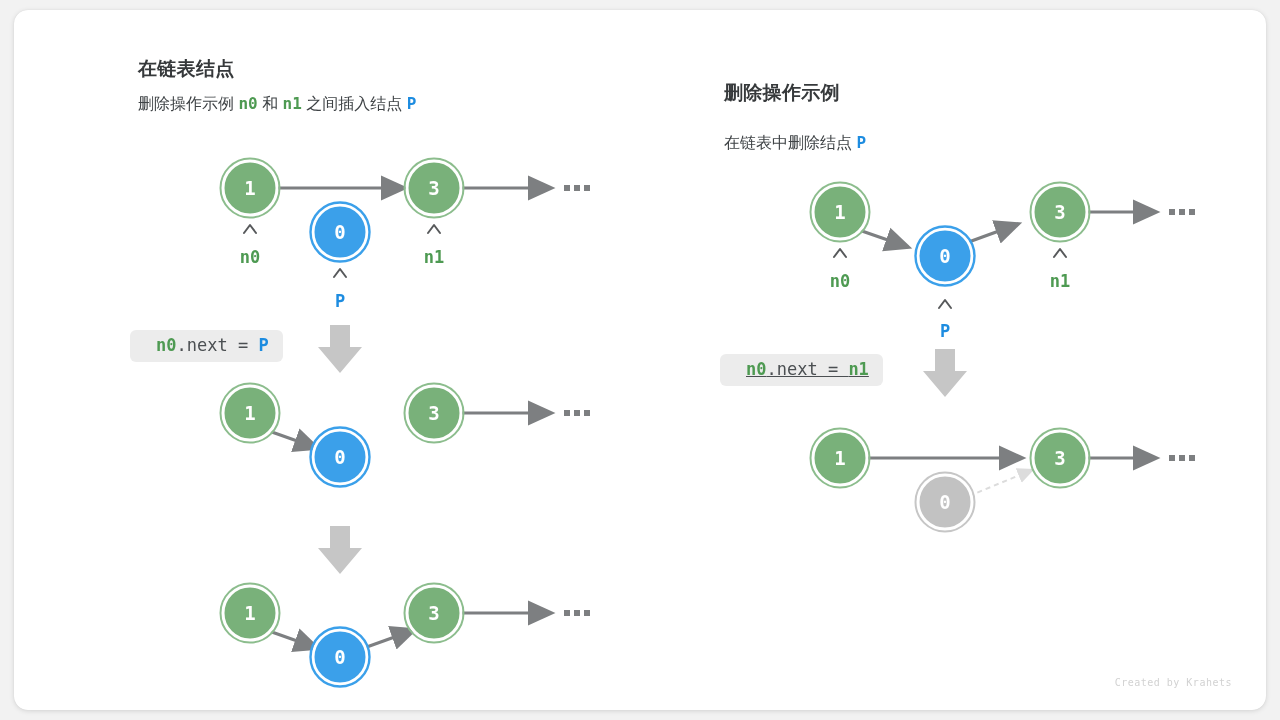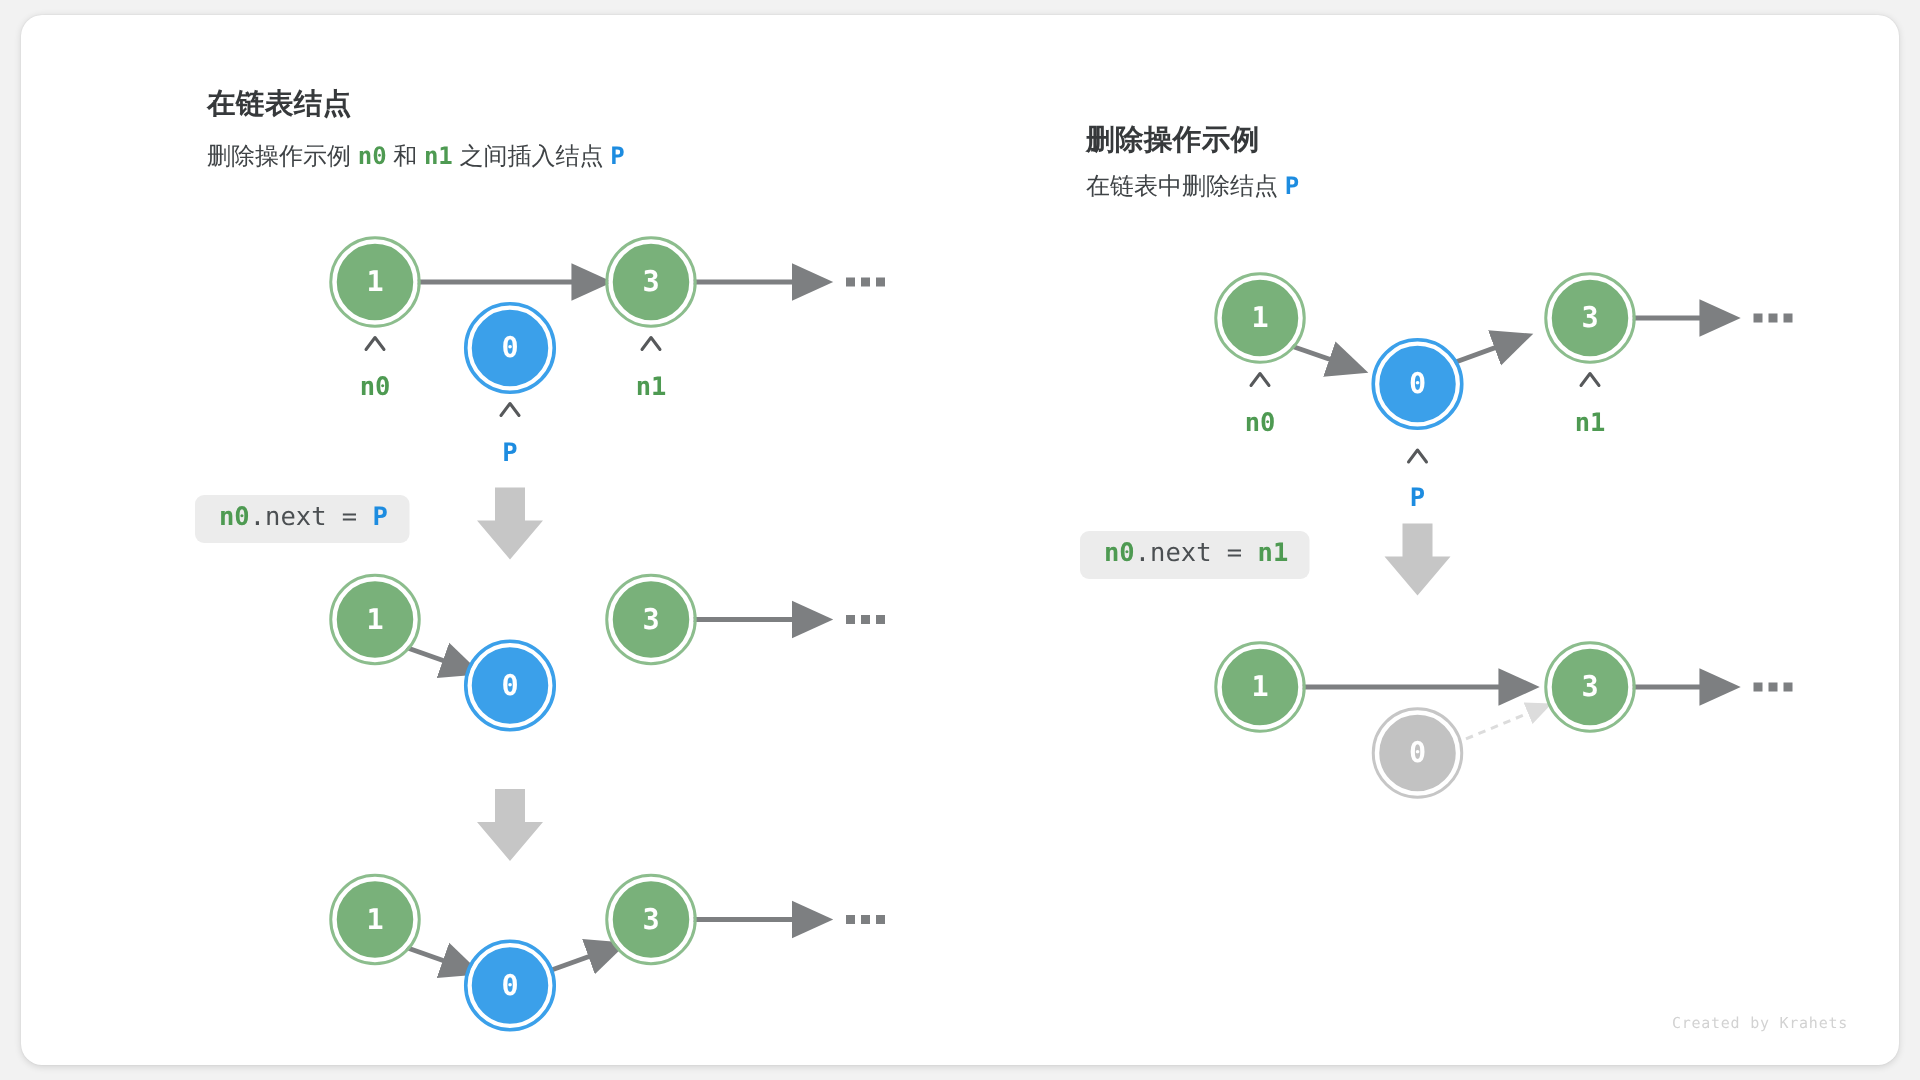--- a/index.html
+++ b/index.html
@@ -32,21 +32,21 @@
   }
   .mono{font-family:"DejaVu Sans Mono","Liberation Mono",monospace;}
   .tok-n{color:#4e9a52;font-weight:bold;}
   .tok-p{color:#1d8ce0;font-weight:bold;}
 
   
   .codechip{
     position:absolute;
     background:#ececec;
     border-radius:6px;
-    padding:7px 14px 8px 16px;
+    padding:7px 14px 8px 26px;
     font-family:"DejaVu Sans Mono","Liberation Mono",monospace;
     font-size:17px;color:#4b4f52;
     white-space:nowrap;line-height:1;
   }
 
   svg{position:absolute;left:0;top:0;overflow:visible;}
   .node-label{
     font-family:"DejaVu Sans Mono","Liberation Mono",monospace;
     font-size:19px;font-weight:bold;
     text-anchor:middle;dominant-baseline:middle;
@@ -189,25 +189,25 @@
           <rect x="570" y="600" width="6" height="6" fill="#7d7f81"></rect>
         </g>
       </g>
     </svg>
   </div>
 
   <div class="panel" id="panel-remove">
 
     <div class="panel-title" style="left:84px;top:46px;">删除操作示例</div>
 
-    <div class="panel-sub" style="left:84px;top:80px;">
+    <div class="panel-sub" style="left:84px;top:99px;">
       <span>在链表中删除结点 </span><span class="mono tok-p">P</span>
     </div>
 
-    <div class="codechip" style="left:80px;top:320px;">
+    <div class="codechip" style="left:80px;top:320px;text-decoration:underline;">
       <span class="tok-n">n0</span><span>.next = </span><span class="tok-n">n1</span>
     </div>
 
     <svg width="626" height="700" viewBox="0 0 626 700">
       <defs>
         <marker id="ahR" markerWidth="9" markerHeight="9" refX="7.2" refY="4.5" orient="auto">
           <path d="M0,0.6 L8.6,4.5 L0,8.4 z" fill="#7d7f81"></path>
         </marker>
         <marker id="ahRfade" markerWidth="9" markerHeight="9" refX="7.2" refY="4.5" orient="auto">
           <path d="M0,0.6 L8.6,4.5 L0,8.4 z" fill="#dcdcdc"></path>

